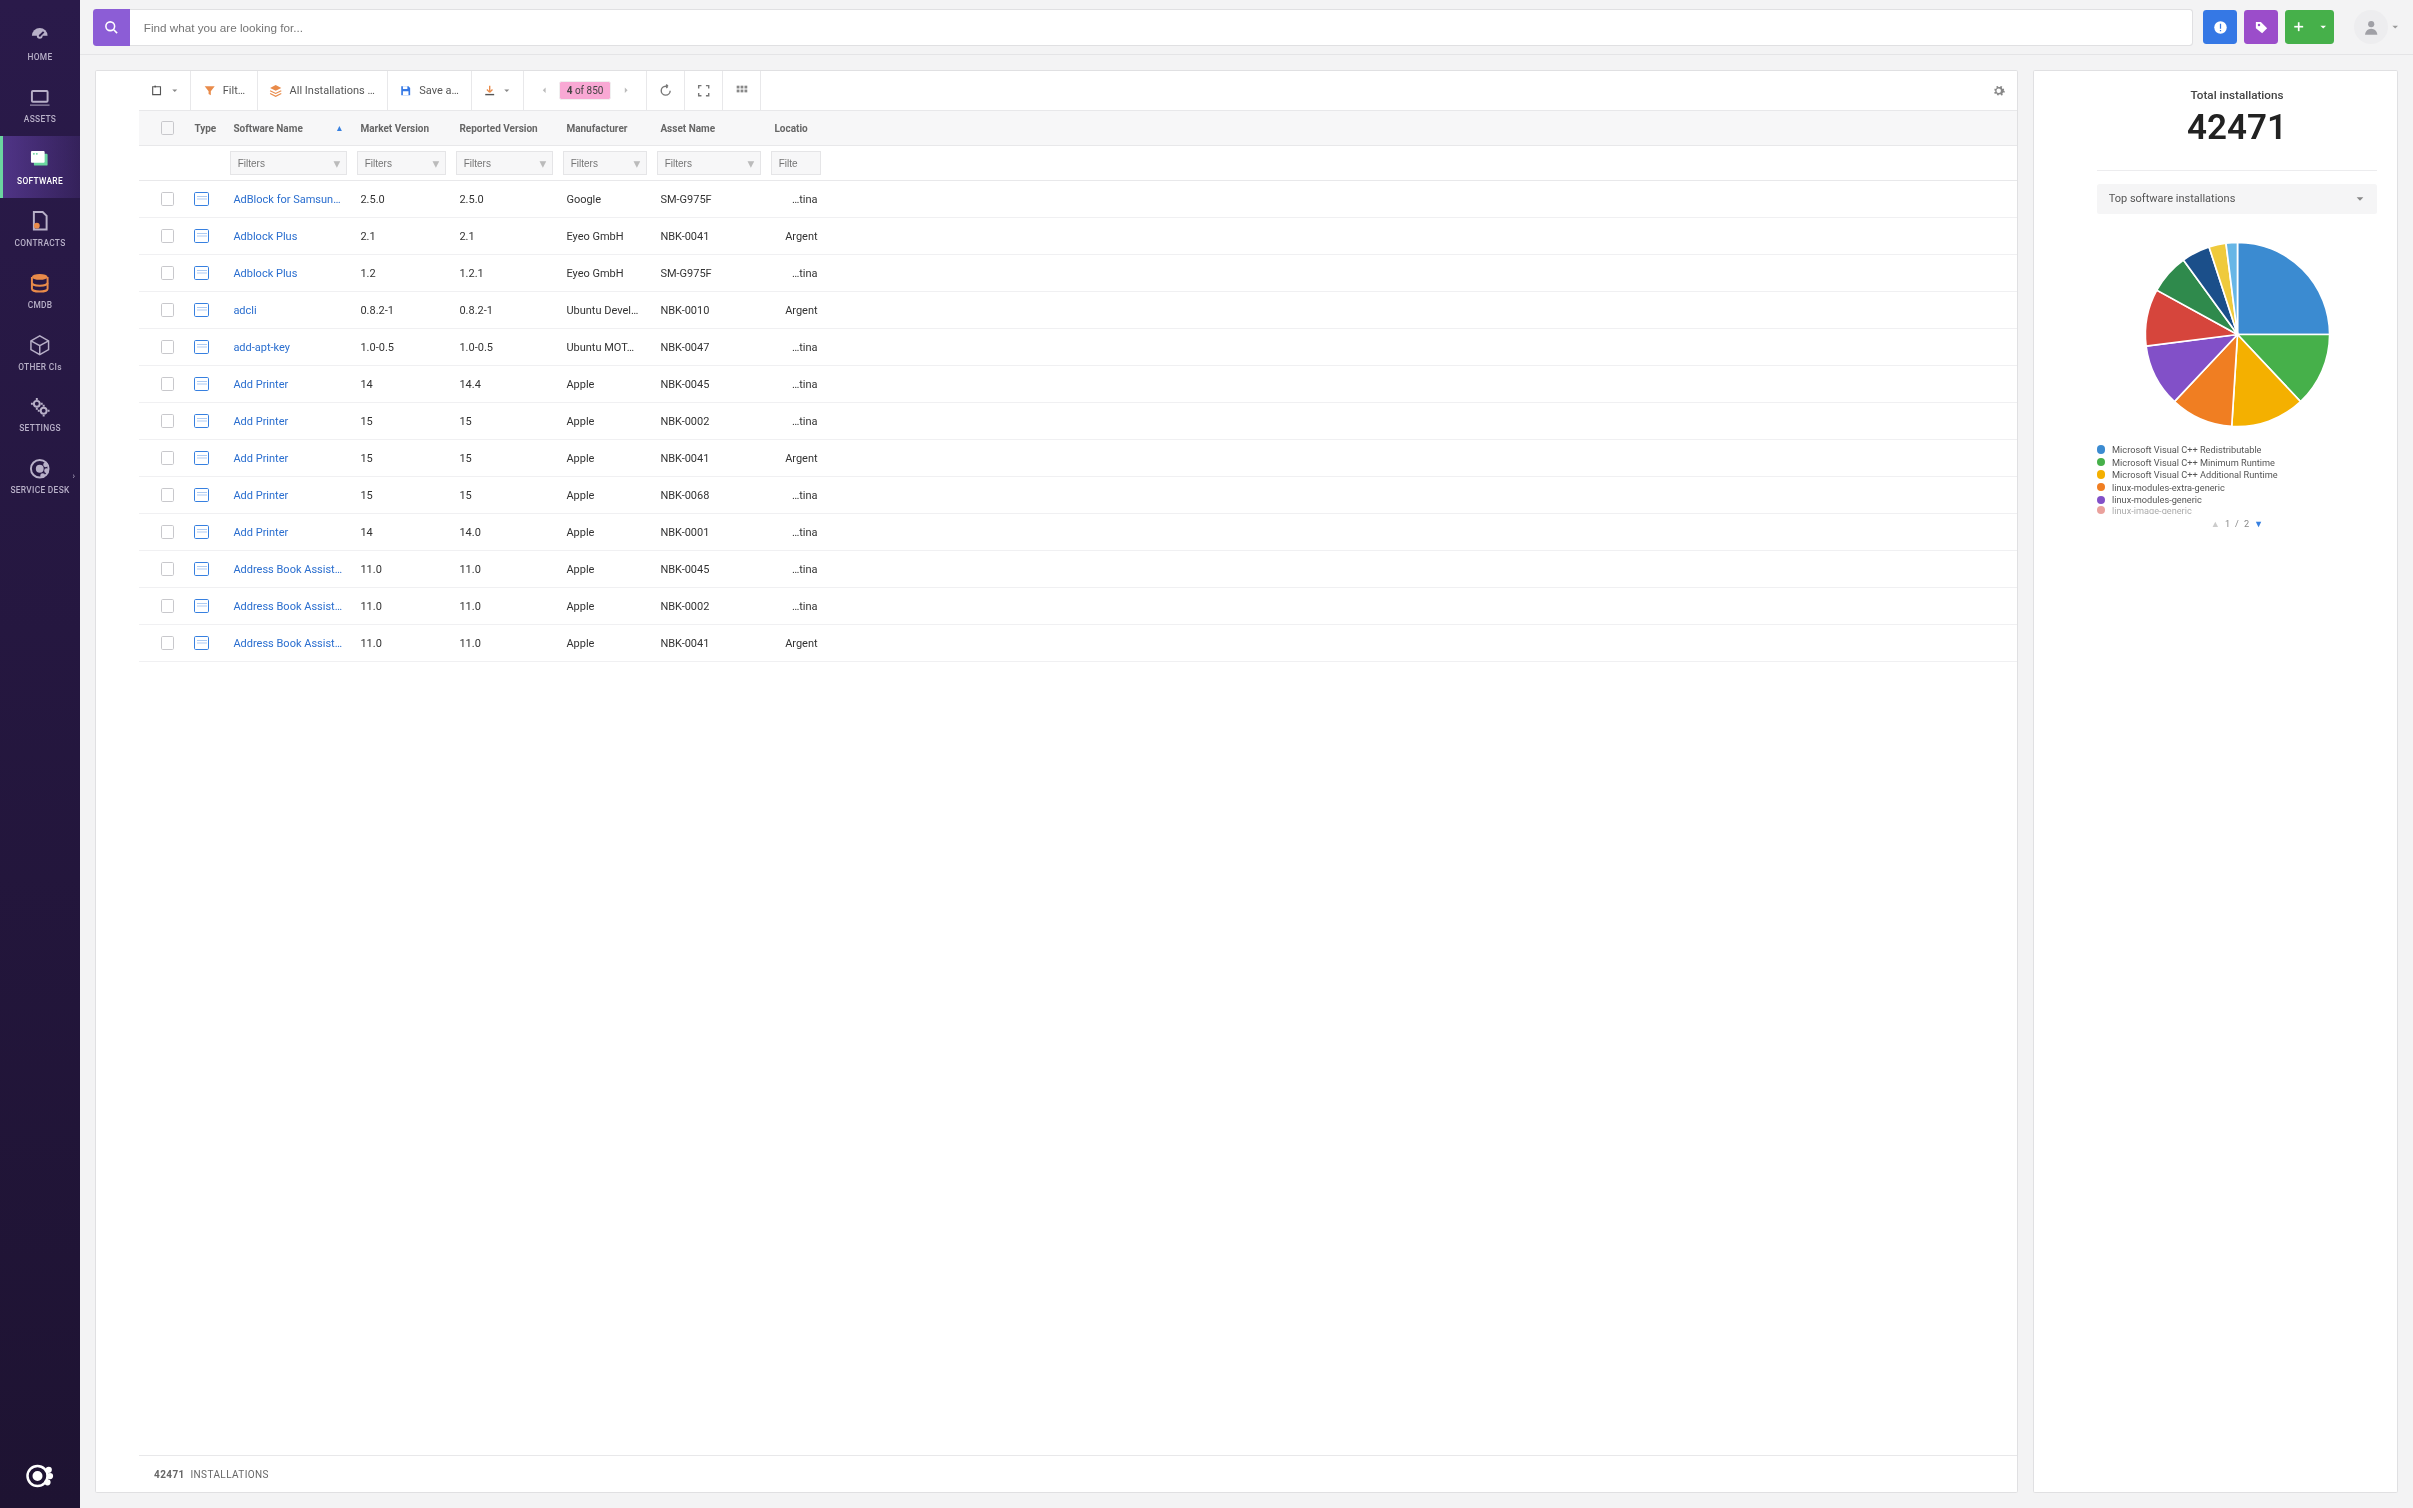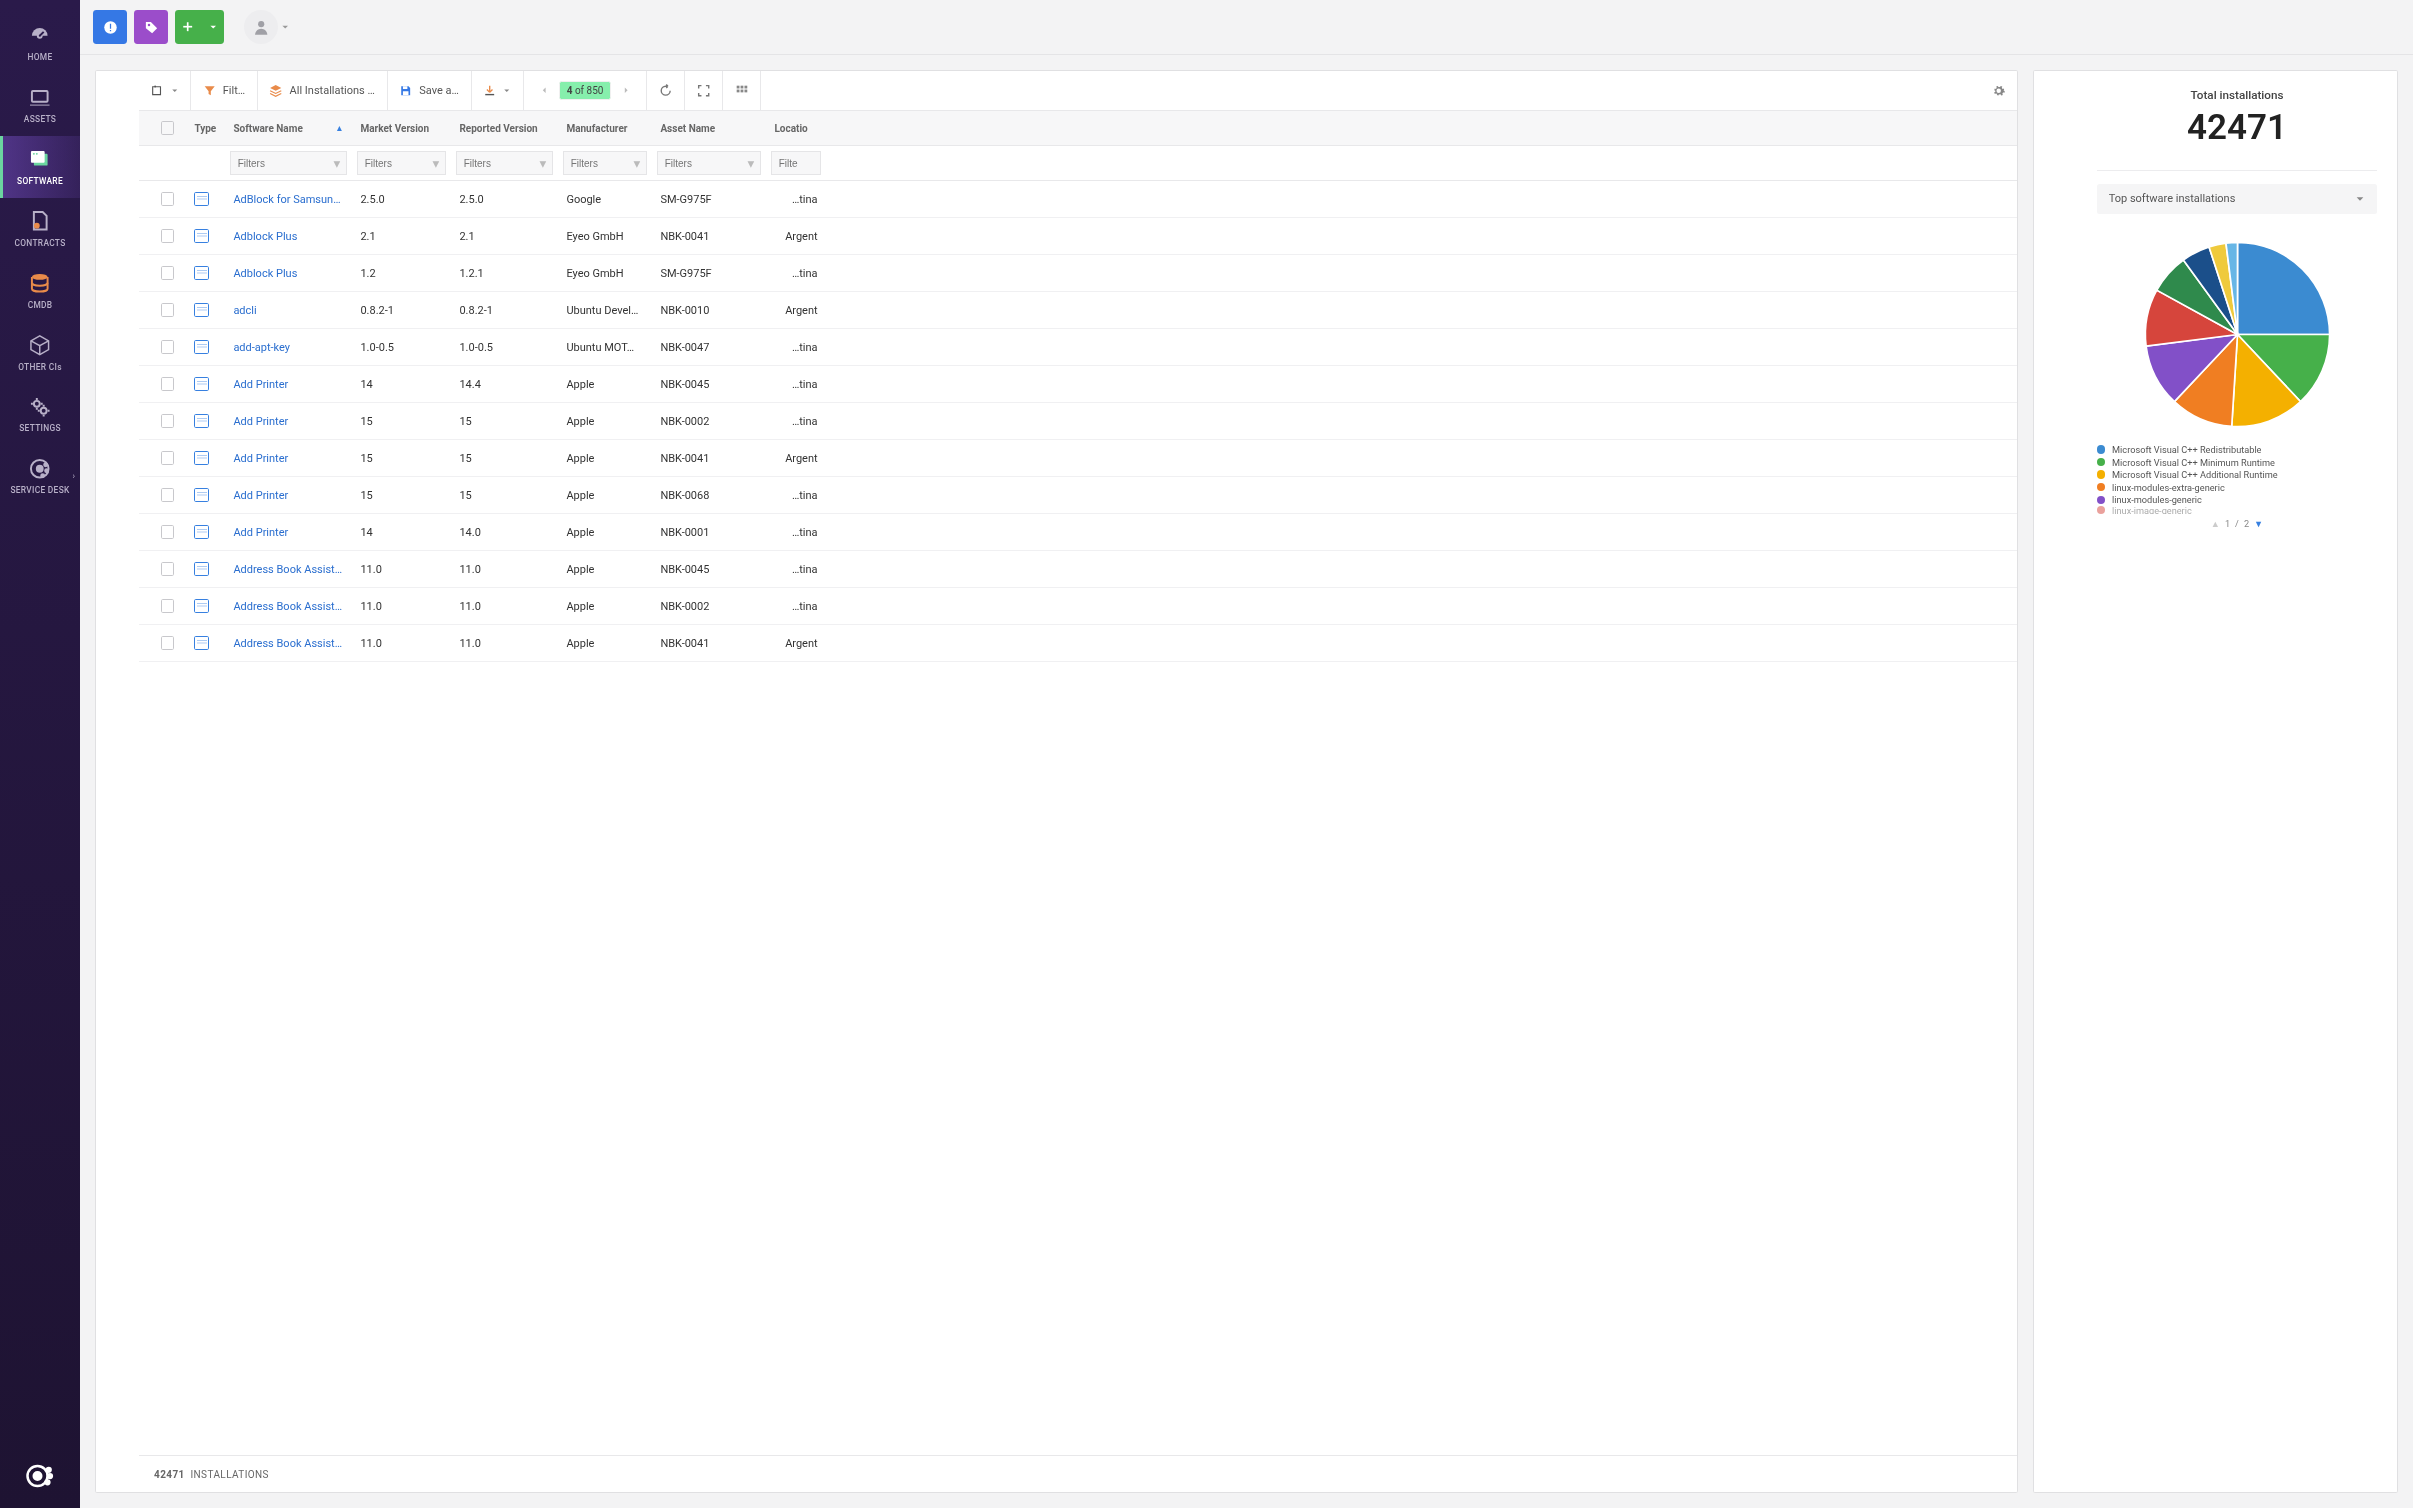--- a/index.html
+++ b/index.html
@@ -36,21 +36,21 @@
 .panel { background: #fff; border: 0.8px solid #e0e0e2; border-radius: 1.7px; display: flex; flex-direction: column; padding-left: 43px; }
 .left-panel { flex: 1; min-width: 0; }
 .right-panel { width: 365px; }
 
 
 .toolbar { height: 40px; border-bottom: 0.8px solid #e8e8ea; display: flex; align-items: center; }
 .tool-group { height: 100%; display: flex; align-items: center; padding: 0 11.7px; border-right: 0.8px solid #e8e8ea; gap: 6.7px; cursor: pointer; color: #555; font-size: 11px; }
 .tool-group:last-child { border-right: none; }
 .tool-icon { width: 13.4px; height: 13.4px; display: inline-flex; align-items: center; justify-content: center; }
 .pager-btn { width: 17px; height: 23.5px; display: flex; align-items: center; justify-content: center; color: #bbb; cursor: pointer; }
-.pager-box { padding: 3.4px 6.7px; border: 0.8px solid #f0f0f0; border-radius: 2.5px; font-size: 10px; color: #444; background:#86efac;}
+.pager-box { padding: 3.4px 6.7px; border: 0.8px solid #f0f0f0; border-radius: 2.5px; font-size: 10px; color: #444; background:#f9a8d4;}
 .toolbar-flex { flex: 1; }
 
 
 .table-head { display: flex; align-items: center; background: #f7f7f8; border-bottom: 0.8px solid #e8e8ea; height: 35px; padding-left: 10px; font-weight: bold; }
 .filter-row { display: flex; align-items: center; background: #fff; border-bottom: 0.8px solid #e8e8ea; height: 35px; padding-left: 10px; }
 .th { font-size: 10px; color: #666; padding: 0 8.4px; display: flex; align-items: center; }
 .filter-cell { padding: 0 5px; }
 .filter-inp { width: 100%; height: 23.5px; border: 0.8px solid #e5e5e7; border-radius: 0; padding: 0 22px 0 6.7px; font-size: 10px; color: #888; background: #f7f7f8 no-repeat right 5px center; position: relative;}
 .filter-wrap{position:relative; width:100%;}
 .filter-funnel{position:absolute; right:6.7px; top:50%; transform:translateY(-50%); color:#bbb; pointer-events:none;}
@@ -188,20 +188,29 @@
           <circle cx="19" cy="7" r="1.5" fill="#fff"></circle>
           <circle cx="20" cy="12" r="1.5" fill="#fff"></circle>
           <circle cx="18" cy="17" r="1.5" fill="#fff"></circle>
         </svg>
       </div>
     </div>
 
   <div class="main">
 
     <div class="topbar">
+      <div class="search-wrap">
+        <div class="search-btn">
+          <svg width="15" height="15" viewBox="0 0 24 24" fill="none" stroke="currentColor" stroke-width="2.5">
+              <circle cx="10" cy="10" r="7"></circle>
+              <line x1="21" y1="21" x2="15.5" y2="15.5"></line>
+            </svg>
+        </div>
+        <input class="search-input" placeholder="Find what you are looking for..." style="">
+      </div>
       <div class="top-actions">
         <div class="top-btn bg-blue">
           <svg width="15" height="15" viewBox="0 0 24 24" fill="currentColor">
               <circle cx="12" cy="12" r="10" fill="#fff"></circle>
               <rect x="11" y="6" width="2" height="8" fill="#3578e5"></rect>
               <rect x="11" y="16" width="2" height="2" fill="#3578e5"></rect>
             </svg>
         </div>
         <div class="top-btn bg-purple">
           <svg width="15" height="15" viewBox="0 0 24 24" fill="#fff">

